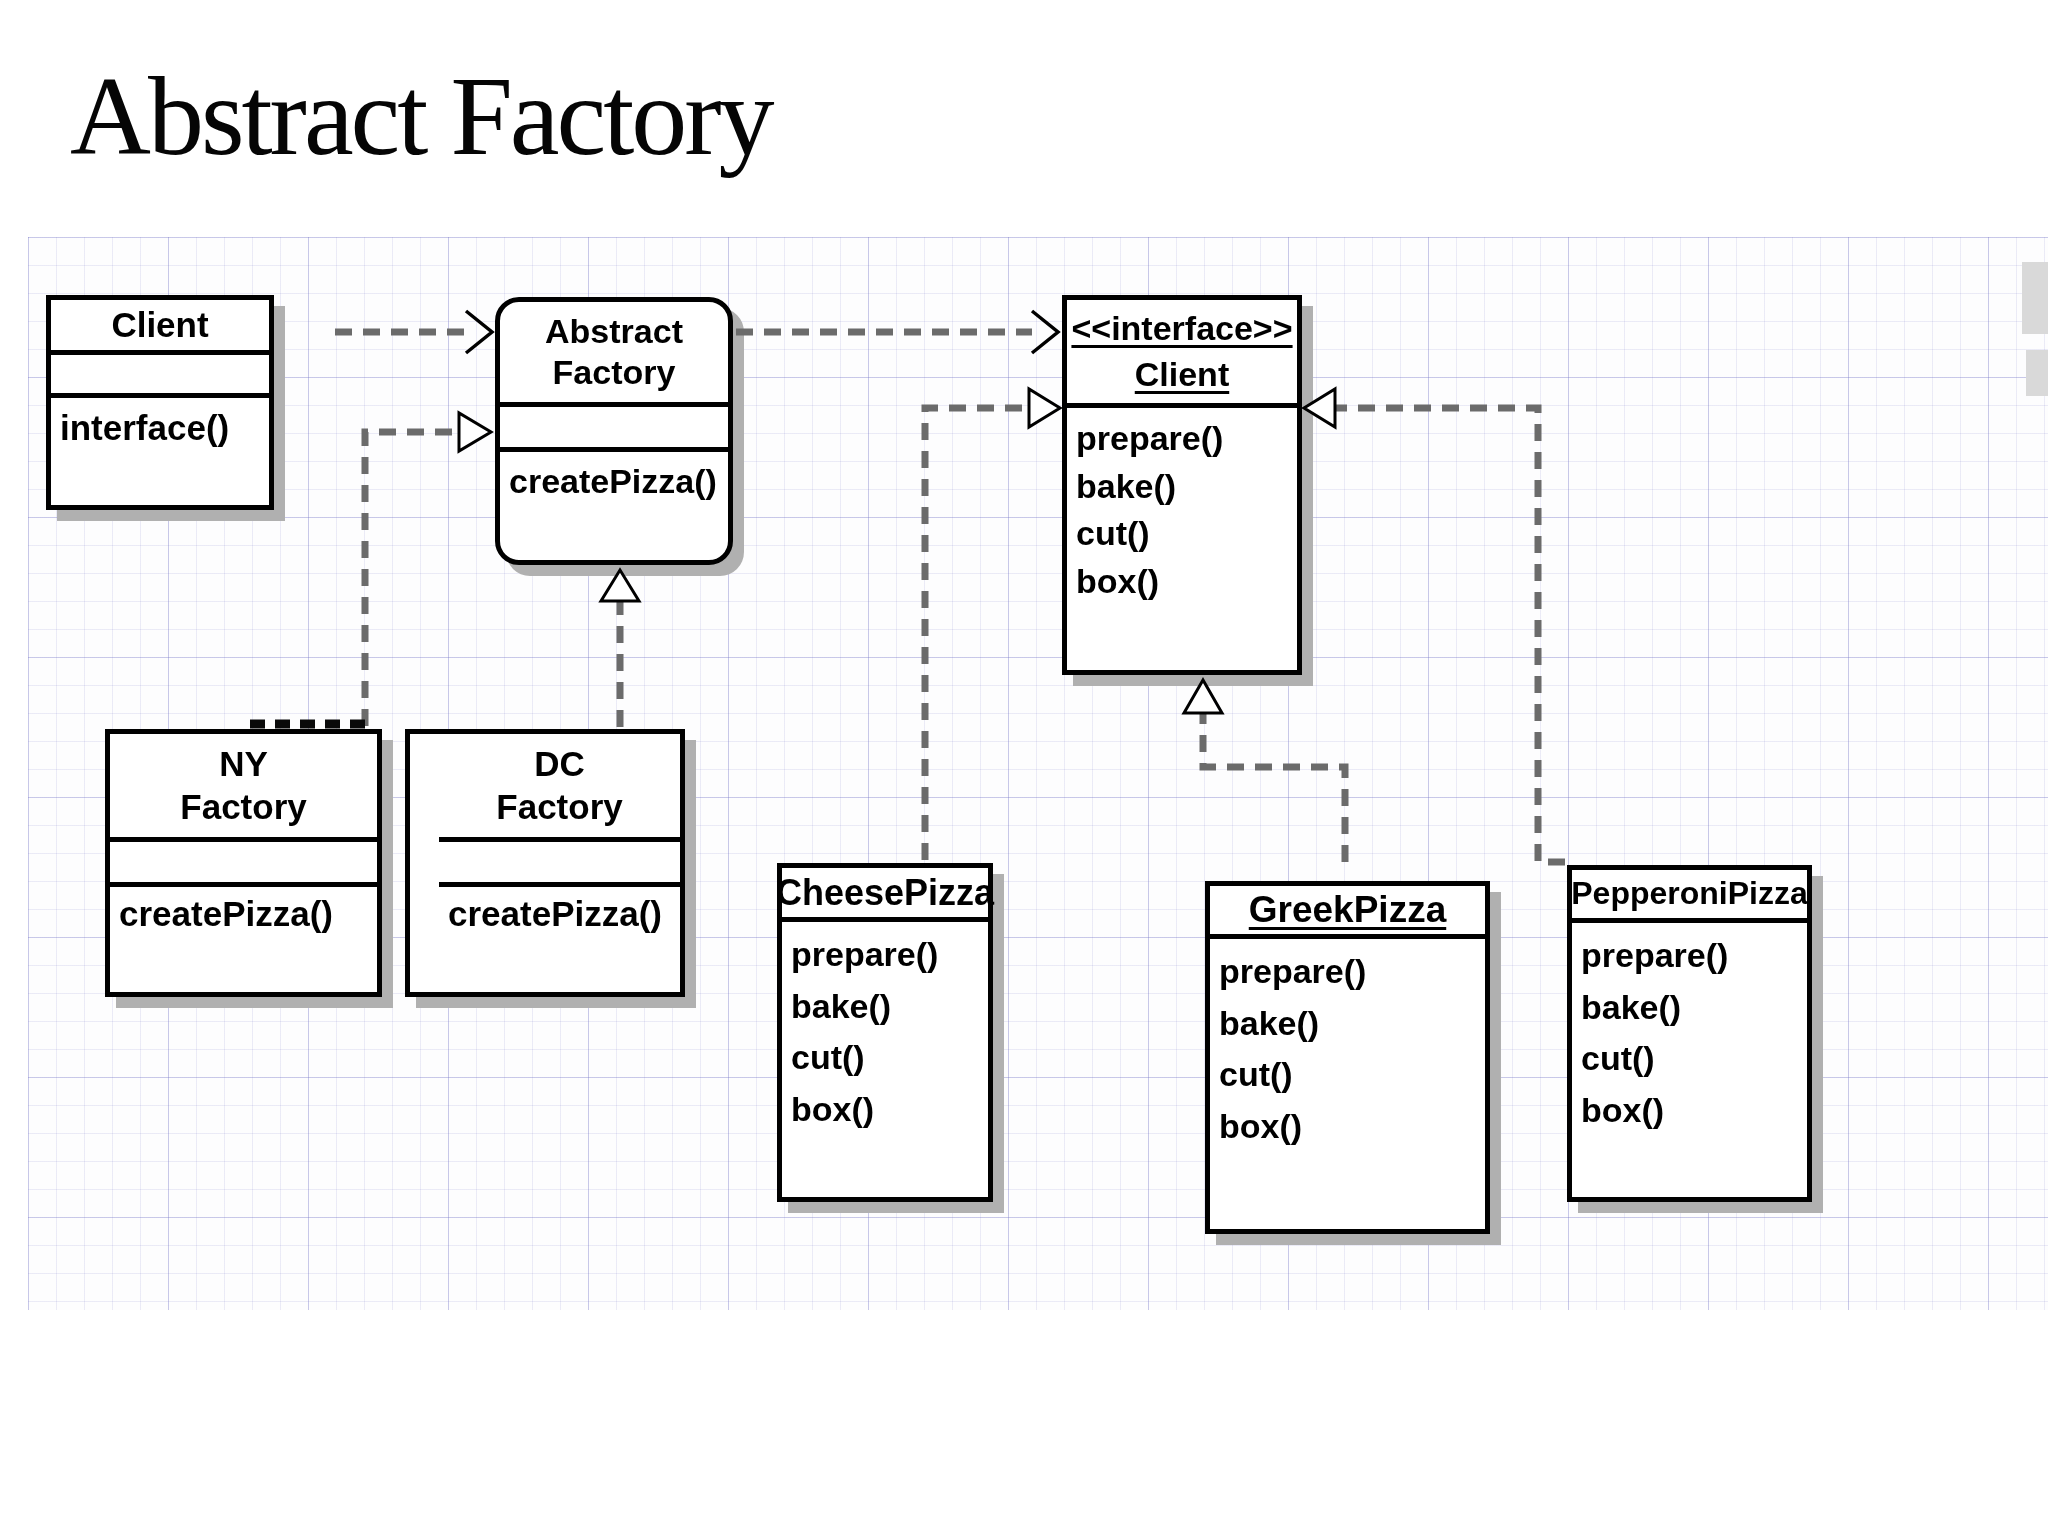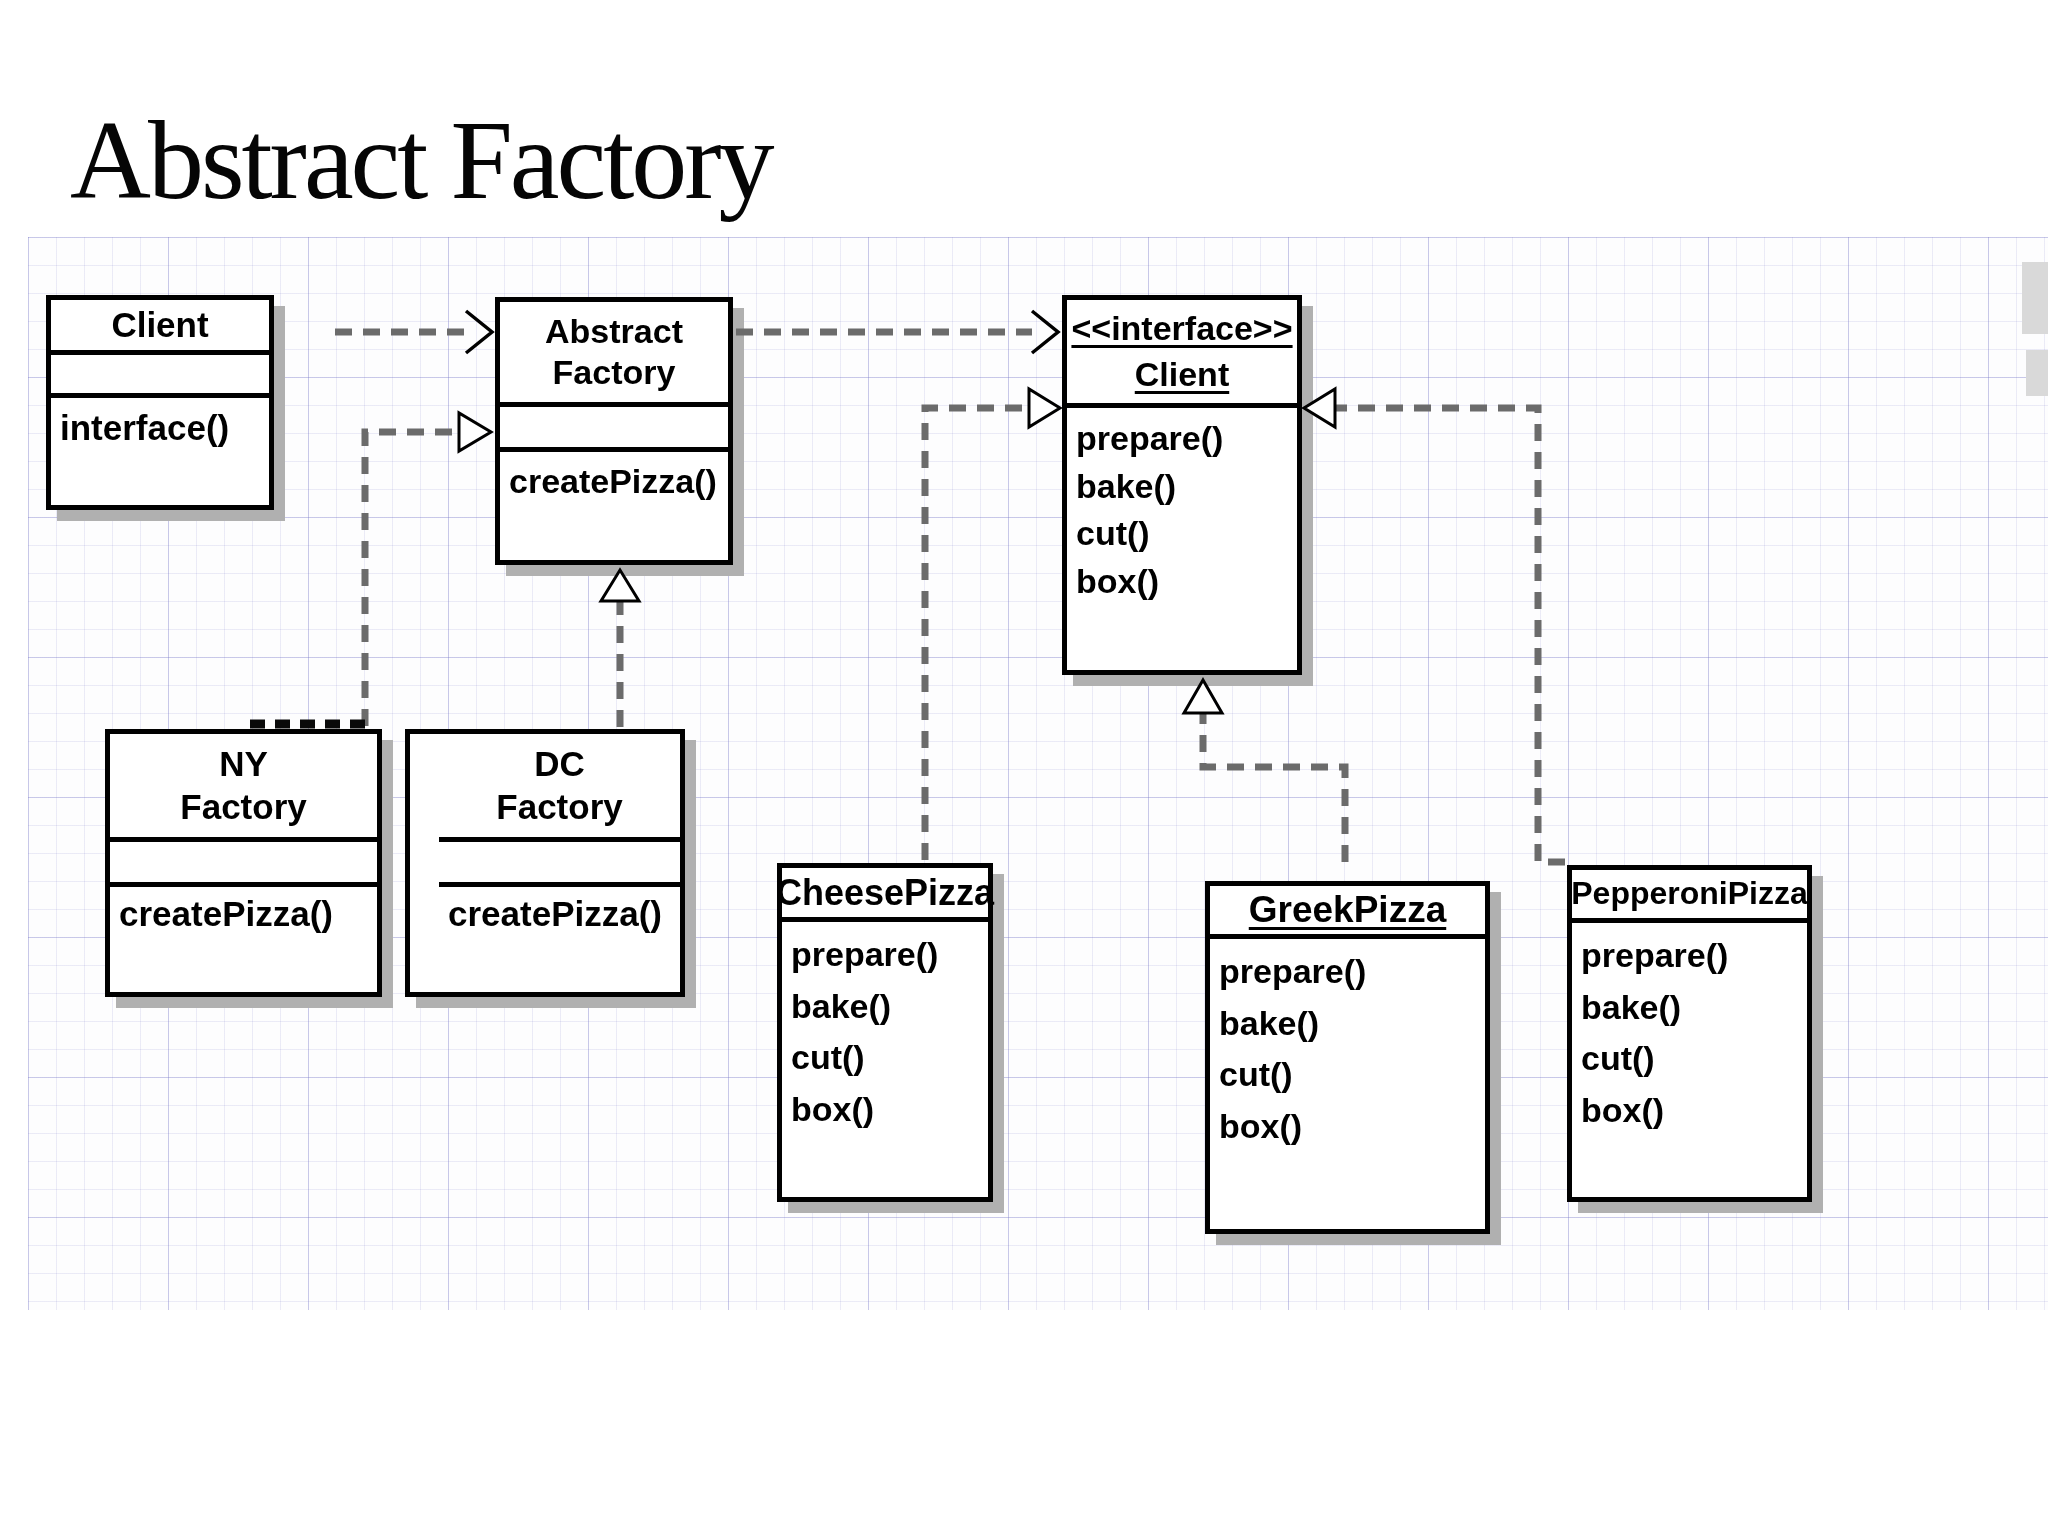--- a/index.html
+++ b/index.html
@@ -6,21 +6,21 @@
   body{
     width:2048px;height:1536px;position:relative;overflow:hidden;
     background:#ffffff;
     font-family:"Liberation Sans", sans-serif;
   }
   
   .slide-title{
     position:absolute;left:70px;top:52px;
     font-family:"Liberation Serif", serif;
     font-size:112px;font-weight:400;color:#050505;
-    letter-spacing:-3px;white-space:nowrap;margin-top:44px;
+    letter-spacing:-3px;white-space:nowrap;
   }
   
   .grid-area{
     position:absolute;left:28px;top:237px;width:2020px;height:1073px;
     background-color:#fdfdfe;
     background-image:
       linear-gradient(to right, rgba(120,120,200,0.30) 1px, transparent 1px),
       linear-gradient(to bottom, rgba(120,120,200,0.30) 1px, transparent 1px),
       linear-gradient(to right, rgba(140,140,210,0.16) 1px, transparent 1px),
       linear-gradient(to bottom, rgba(140,140,210,0.16) 1px, transparent 1px);
@@ -44,21 +44,21 @@
   .cmp-empty{border-bottom:5px solid #000;box-sizing:border-box;}
   .cmp-methods{padding:7px 9px;font-weight:700;}
   .m{white-space:nowrap;}
   .u{text-decoration:underline;text-decoration-thickness:3px;text-underline-offset:5px;}
 
   .client{left:46px;top:295px;width:228px;height:215px;font-size:35px;}
   .client .cmp-title{height:55px;}
   .client .cmp-empty{height:43px;}
   .client .m{line-height:1.3;}
 
-  .af{left:495px;top:297px;width:238px;height:268px;font-size:34px;}
+  .af{left:495px;top:297px;width:238px;height:268px;font-size:34px;border-radius:24px;}
   .af .cmp-title{height:105px;}
   .af .cmp-empty{height:45px;}
   .af .m{line-height:1.3;}
 
   .pizza{left:1062px;top:295px;width:240px;height:380px;font-size:34px;}
   .pizza .cmp-title{height:108px;line-height:1.35;}
   .pizza .m{line-height:1.4;}
 
   .ny{left:105px;top:729px;width:277px;height:268px;font-size:35px;}
   .ny .cmp-title{height:108px;}

